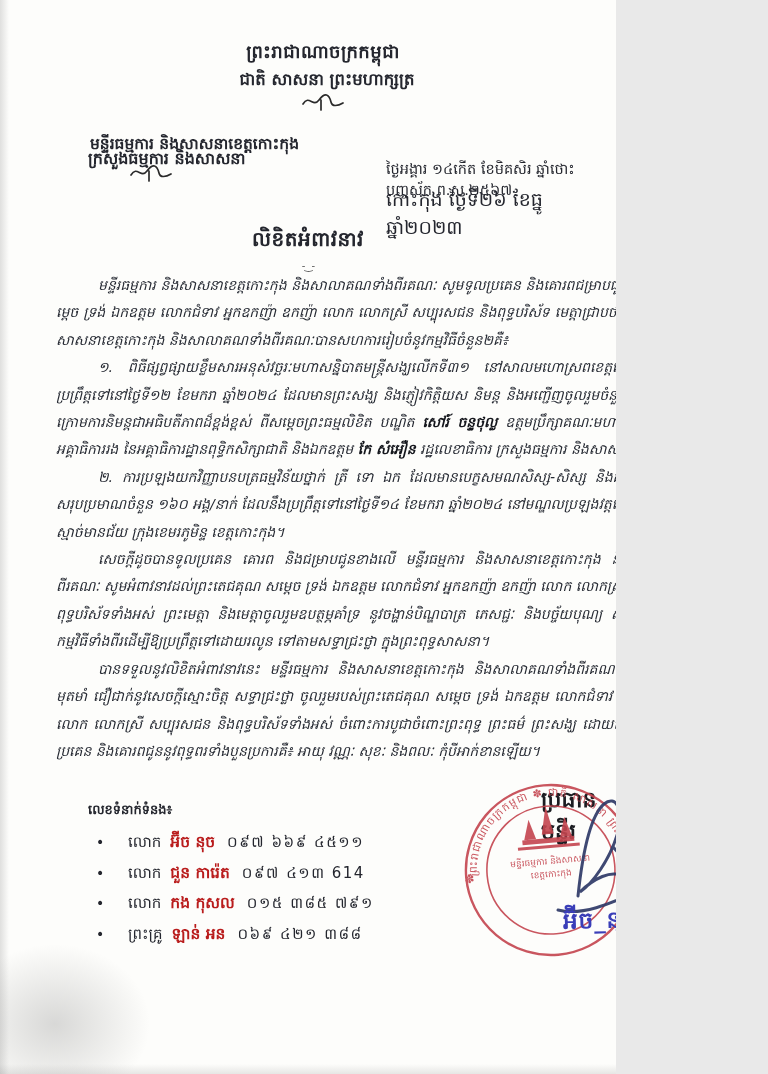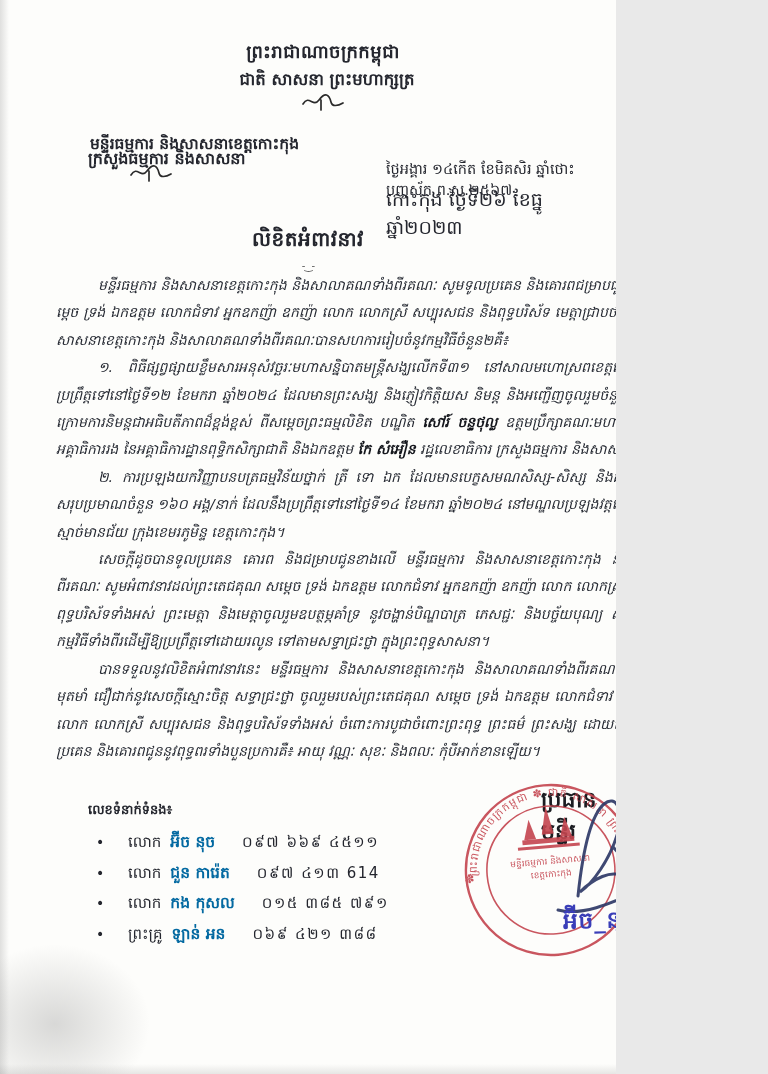--- a/index.html
+++ b/index.html
@@ -23,22 +23,22 @@
   
   .paragraphs{position:absolute;left:56px;width:657px;top:272px;max-height:520px;overflow:hidden;}
   .para{margin:0;text-indent:42px;font-size:14px;line-height:27.4px;text-align:justify;color:#262a33;font-style:italic;}
   .seg.bold{font-weight:700;color:#15171d;}
   
   .contacts-header{position:absolute;left:88px;top:801px;font-size:13px;font-weight:700;}
   .contacts-list{position:absolute;left:96px;top:832px;margin:0;padding:0;list-style:none;}
   .contact-item{display:flex;align-items:baseline;height:30.5px;font-size:15px;}
   .contact-bullet{width:32px;font-size:14px;}
   .contact-prefix{margin-right:9px;}
-  .contact-name{font-weight:700;font-size:15.5px;margin-right:12px;color:#0369a1;}
-  .contact-phone{letter-spacing:1.5px;margin-left:15px;}
+  .contact-name{font-weight:700;font-size:15.5px;margin-right:12px;color:#b91c1c;}
+  .contact-phone{letter-spacing:1.5px;}
   
   .sig-title{position:absolute;left:541px;top:786px;font-size:22px;font-weight:700;color:#1c1d22;z-index:1;}
   .stamp{position:absolute;left:450px;top:780px;width:202px;height:182px;z-index:2;transform:rotate(-5deg);opacity:.9;}
   .signature-svg{position:absolute;left:440px;top:792px;width:300px;height:135px;z-index:3;}
   .handwritten-name{position:absolute;left:563px;top:906px;z-index:4;font-size:23px;font-weight:700;color:#3a3eb8;letter-spacing:1px;transform:rotate(-1.5deg);}
 </style>
 </head>
 <body>
 
 <div class="page">

